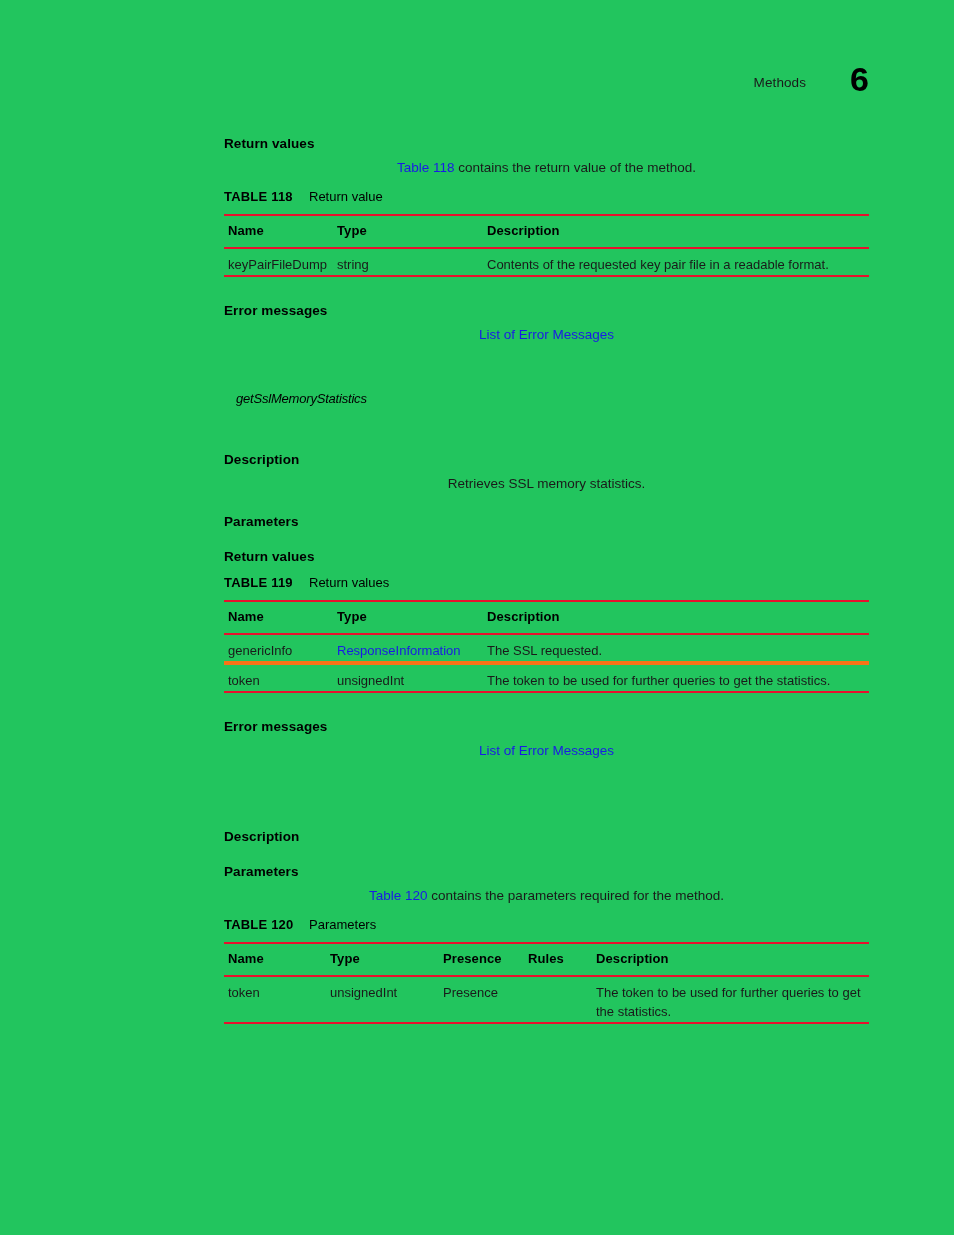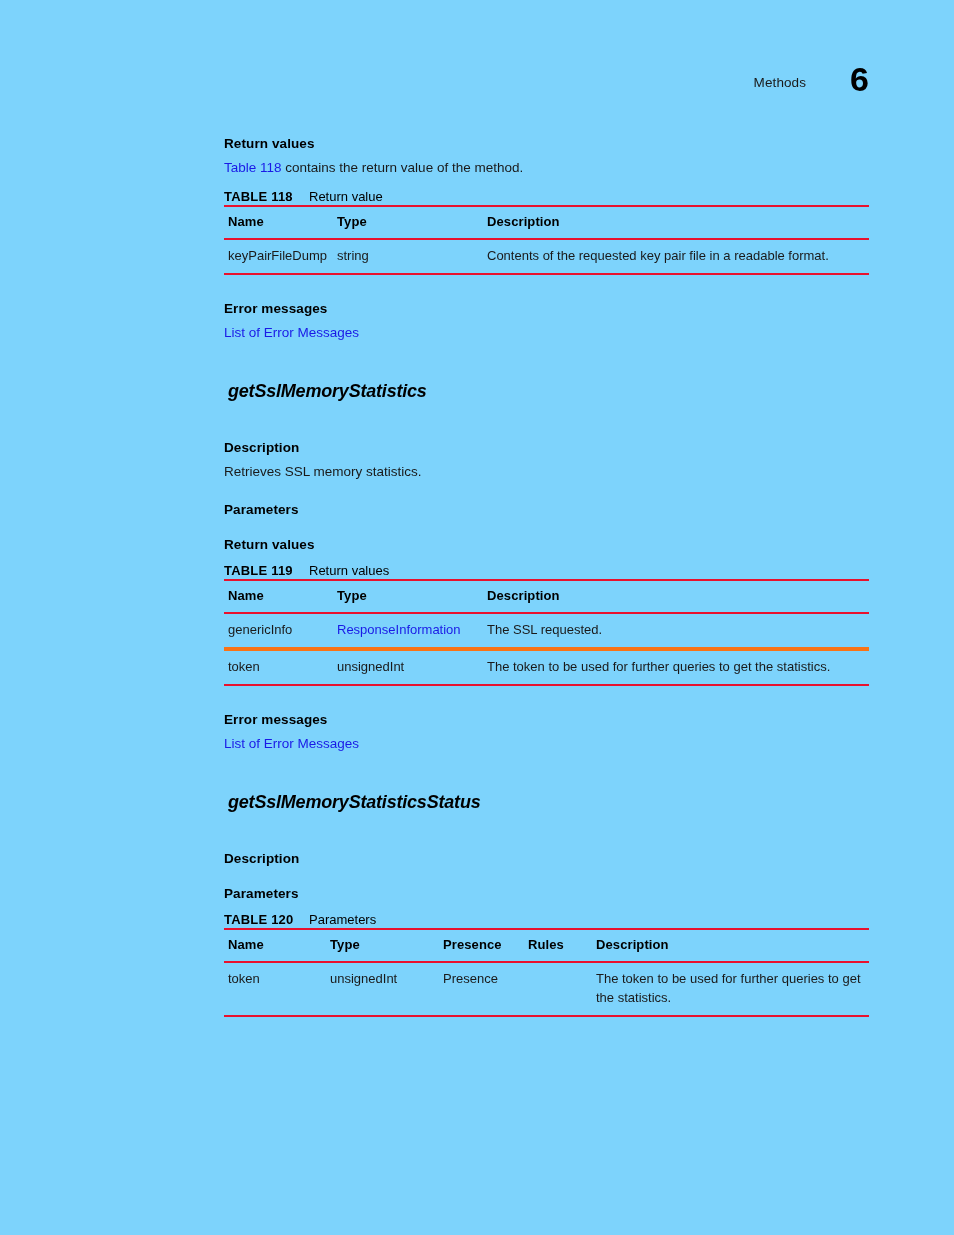--- a/index.html
+++ b/index.html
@@ -4,21 +4,21 @@
 <style>
   html, body {
     margin: 0;
     padding: 0;
     background: #ffffff;
   }
   .page {
     position: relative;
     width: 954px;
     height: 1235px;
-    background: #7dd3fc;
+    background: #22c55e;
     font-family: "Liberation Sans", sans-serif;
     color: #1a1a1a;
     overflow: hidden;
   }
 
   
   .running-header {
     position: absolute;
     top: 58px;
     right: 85px;
@@ -53,33 +53,34 @@
     font-weight: bold;
     color: #000000;
     letter-spacing: 0.1px;
     margin: 0;
   }
   .body-text {
     font-size: 13.5px;
     color: #1a1a1a;
     margin: 0;
     line-height: 1.5;
+    text-align: center;
   }
   .link {
     color: #1a1ae6;
   }
   a.link { text-decoration: none; }
 
   .method-head {
     font-family: "Liberation Sans", sans-serif;
-    font-size: 18px;
-    font-weight: bold;
+    font-size: 13px;
+    font-weight: normal;
     font-style: italic;
     color: #000000;
-    margin: 4px;
+    margin: 12px;
     letter-spacing: -0.2px;
   }
 
   
   .blk { margin-top: 7px; }
   .gap-sm  { height: 20px; }
   .gap-md  { height: 26px; }
   .gap-lg  { height: 34px; }
 
   
@@ -96,42 +97,42 @@
     width: 85px;
     flex: 0 0 85px;
   }
   .table-caption .tbl-title {
     font-weight: normal;
   }
 
   table.doc-table {
     border-collapse: collapse;
     width: 645px;
-    margin-top: 1px;
+    margin-top: 10px;
     table-layout: fixed;
   }
   table.doc-table th,
   table.doc-table td {
     text-align: left;
     vertical-align: top;
     padding: 0;
     font-size: 13px;
     line-height: 1.45;
   }
   table.doc-table thead th {
     font-weight: bold;
     color: #000000;
     border-top: 2.2px solid #e8112d;
     border-bottom: 2.2px solid #e8112d;
     padding: 6px 8px 6px 0;
     letter-spacing: 0.1px;
   }
   table.doc-table tbody td {
     color: #1a1a1a;
-    padding: 7px 8px 7px 0;
+    padding: 7px 8px 0 0;
   }
   table.doc-table tbody tr td {
     border-bottom: 4px solid #f97316;
   }
   table.doc-table tbody tr:last-child td {
     border-bottom: 2.2px solid #e8112d;
   }
   
   table.doc-table th:first-child,
   table.doc-table td:first-child { padding-left: 4px; }
@@ -260,32 +261,32 @@
 
     <div class="gap-md"></div>
 
     <div>
       <p class="sec-head">Error messages</p>
       <p class="body-text blk"><a href="#" class="link">List of Error Messages</a></p>
     </div>
 
     <div class="gap-lg"></div>
 
-    <h2 class="method-head">getSslMemoryStatisticsStatus</h2>
 
     <div class="gap-lg"></div>
 
     <div>
       <p class="sec-head">Description</p>
     </div>
 
     <div class="gap-sm"></div>
 
     <div>
       <p class="sec-head">Parameters</p>
+      <p class="body-text blk"><a href="#" class="link">Table 120</a><span> contains the parameters required for the method.</span></p>
 
       <div style="height:11px"></div>
 
       <p class="table-caption">
         <span class="tbl-num">TABLE 120</span>
         <span class="tbl-title">Parameters</span>
       </p>
 
       <table class="doc-table t5">
         <colgroup>

